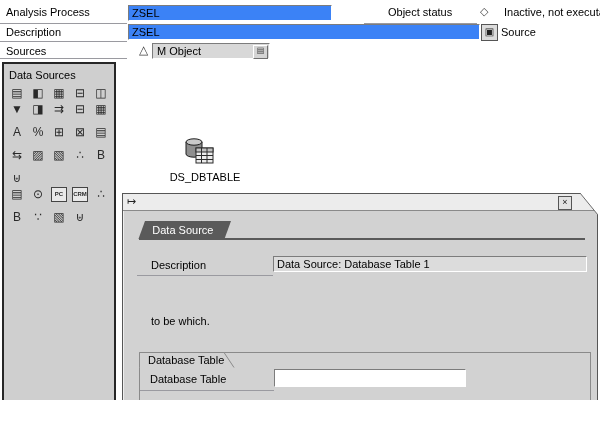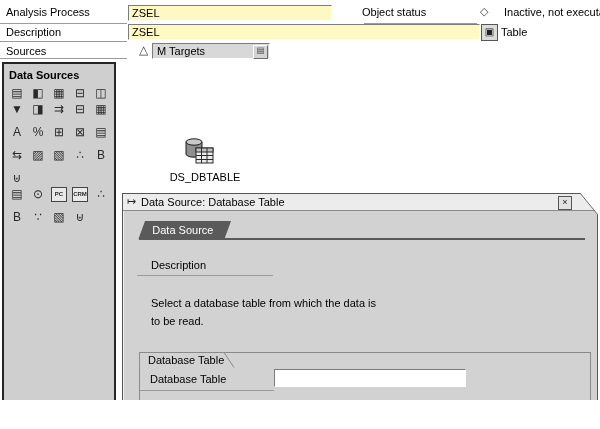--- a/index.html
+++ b/index.html
@@ -1,37 +1,37 @@
 <!DOCTYPE html>
 <html><head>
 <meta charset="utf-8">
 <style>
   html,body{margin:0;padding:0;}
   .screen{position:relative;width:600px;height:400px;background:#ffffff;overflow:hidden;
           font-family:"Liberation Sans",sans-serif;font-size:11px;color:#000;}
   .abs{position:absolute;}
   .lbl{position:absolute;white-space:nowrap;}
   .uline{position:absolute;height:1px;background:#9a9aa0;}
-  .fld{position:absolute;background:#fef9c3;border:1px solid;border-color:#7c7c7c #ffffff #ffffff #7c7c7c;
+  .fld{position:absolute;background:#3b82f6;border:1px solid;border-color:#7c7c7c #ffffff #ffffff #7c7c7c;
        font-family:"Liberation Sans",sans-serif;font-size:11px;color:#000;padding:0 3px;height:14px;}
   input.fld{outline:none;}
   .white-fld{background:#ffffff;}
   .combo{position:absolute;background:#d8d8d8;border:1px solid;border-color:#7c7c7c #ffffff #ffffff #7c7c7c;
          height:14px;line-height:14px;padding-left:4px;}
   .combo-btn{position:absolute;right:1px;top:1px;width:13px;height:12px;background:#d4d4d4;
              border:1px solid;border-color:#ffffff #6e6e6e #6e6e6e #ffffff;
              font-size:8px;line-height:10px;text-align:center;color:#333;}
   .mini-icon-box{position:absolute;width:15px;height:15px;border:1px solid #555;background:#dcdcdc;
                  text-align:center;line-height:14px;font-size:10px;color:#222;}
   .glyph{position:absolute;color:#444;}
 
   
   .sidebar{position:absolute;left:2px;top:62px;width:114px;height:367px;background:#cfcfcf;
            border:2px solid #262626;border-bottom:none;box-sizing:border-box;padding:5px 0 0 5px;}
-  .sec-title{font-weight:bold;color:#000;margin-bottom:4px;}
+  .sec-title{font-weight:normal;color:#000;margin-bottom:4px;}
   .icon-grid{display:flex;flex-wrap:wrap;column-gap:5px;row-gap:7px;width:102px;}
   .si{display:inline-flex;width:16px;height:16px;align-items:center;justify-content:center;
       font-size:12px;color:#2a2a2a;}
   .si.txt{font-size:6px;font-weight:bold;border:1px solid #444;background:#e9e9e9;
           width:14px;height:13px;align-self:center;}
   .mt-sec1{margin-top:21px;}
   .mt-sec2{margin-top:25px;}
 
   
   .node-label{position:absolute;left:166px;top:171px;width:78px;text-align:center;}
@@ -57,36 +57,36 @@
 </style>
 </head>
 <body>
 
 <div class="screen">
 
   <div>
 
     <span class="lbl" style="left:6px;top:6px;">Analysis Process</span>
     <input class="fld" style="left: 128px; top: 5px; width: 196px;" type="text" readonly="" value="ZSEL">
-    <span class="lbl" style="left:362px;top:6px;">Object status</span>
+    <span class="lbl" style="left:388px;top:6px;">Object status</span>
     <span class="glyph" style="left:480px;top:5px;font-size:11px;">◇</span>
     <span class="lbl" style="left:504px;top:6px;max-width:96px;overflow:hidden;display:inline-block;">Inactive, not executable</span>
     <div class="uline" style="left:0;top:23px;width:127px;"></div>
     <div class="uline" style="left:364px;top:23px;width:113px;"></div>
 
     <span class="lbl" style="left:6px;top:26px;">Description</span>
     <input class="fld" style="left: 128px; top: 24px; width: 344px;" type="text" readonly="" value="ZSEL">
     <span class="mini-icon-box" style="left:481px;top:24px;">▣</span>
-    <span class="lbl" style="left:501px;top:26px;">Table</span>
+    <span class="lbl" style="left:501px;top:26px;">Source</span>
     <div class="uline" style="left:0;top:41px;width:127px;"></div>
 
     <span class="lbl" style="left:6px;top:45px;">Sources</span>
     <span class="glyph" style="left:139px;top:43px;font-size:12px;">△</span>
     <div class="combo" style="left:152px;top:43px;width:112px;">
-      <span>M Targets</span>
+      <span>M Object</span>
       <span class="combo-btn">▤</span>
     </div>
     <div class="uline" style="left:0;top:58px;width:127px;"></div>
   </div>
 
   <div class="sidebar">
     <div class="sec-title">Data Sources</div>
     <div class="icon-grid">
       <span class="si">▤</span>
       <span class="si">◧</span>
@@ -137,38 +137,37 @@
       <line x1="24" y1="12" x2="24" y2="27" stroke="#2b2b2b"></line>
       <line x1="13" y1="19.5" x2="30" y2="19.5" stroke="#2b2b2b"></line>
       <line x1="13" y1="23.5" x2="30" y2="23.5" stroke="#2b2b2b"></line>
     </svg>
   </div>
   <div class="node-label">DS_DBTABLE</div>
 
   <div class="dialog">
     <div class="titlebar">
       <span class="title-icon">↦</span>
-      <span class="title-text">Data Source: Database Table</span>
       <span class="close-btn">×</span>
     </div>
     <svg class="corner" width="18" height="22">
       <polygon points="0,0 18,0 18,22" fill="#ffffff"></polygon>
       <line x1="0" y1="0" x2="18" y2="22" stroke="#6b6b6b"></line>
     </svg>
 
     <div class="tab">
       <span class="tab-text">Data Source</span>
     </div>
     <div class="tabline"></div>
 
     <span class="lbl" style="left:28px;top:65px;">Description</span>
+    <input class="fld" style="left: 150px; top: 62px; width: 306px; background: rgb(220, 220, 220);" type="text" readonly="" value="Data Source: Database Table 1">
     <div class="uline" style="left:14px;top:81px;width:136px;"></div>
 
-    <span class="lbl" style="left:28px;top:103px;">Select a database table from which the data is</span>
-    <span class="lbl" style="left:28px;top:121px;">to be read.</span>
+    <span class="lbl" style="left:28px;top:121px;">to be which.</span>
 
     <div class="grp">
       <div class="grp-hdr" style="top:-1px;left:-1px;">
         <svg width="96" height="16">
           <path d="M0.5,15.5 V0.5 H85 L95,15.5" fill="#d2d2d2" stroke="#8a8a8a"></path>
         </svg>
         <span class="grp-hdr-text">Database Table</span>
       </div>
       <span class="lbl" style="left:10px;top:20px;">Database Table</span>
       <input class="fld white-fld" style="left: 134px; top: 16px; width: 184px; height: 16px;" type="text" value="">

